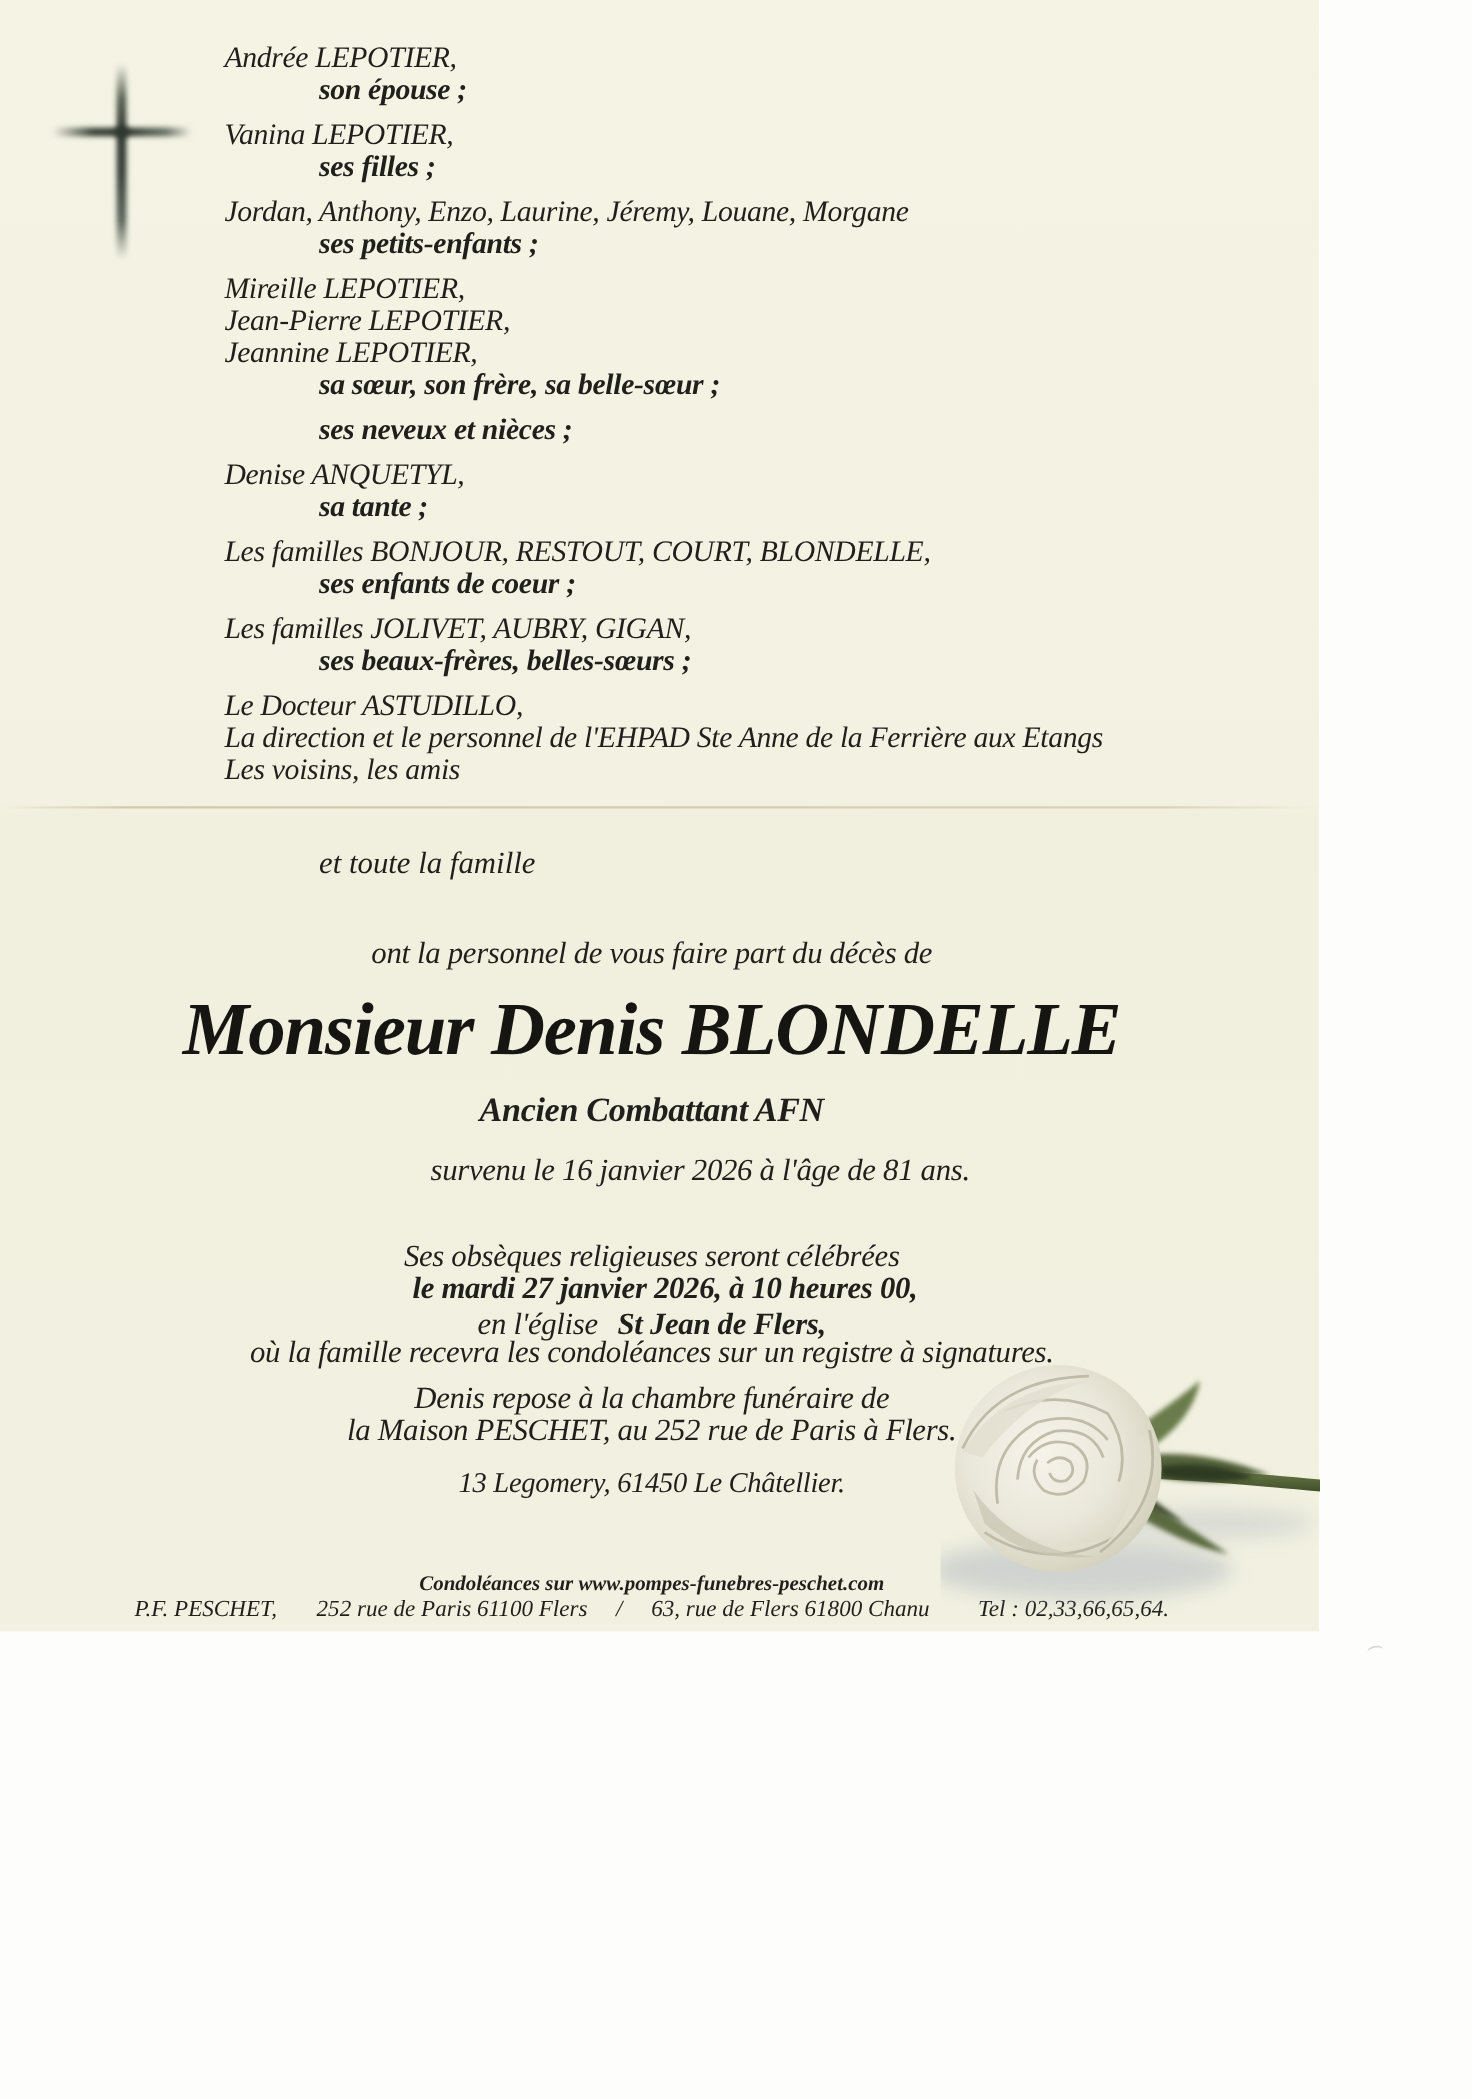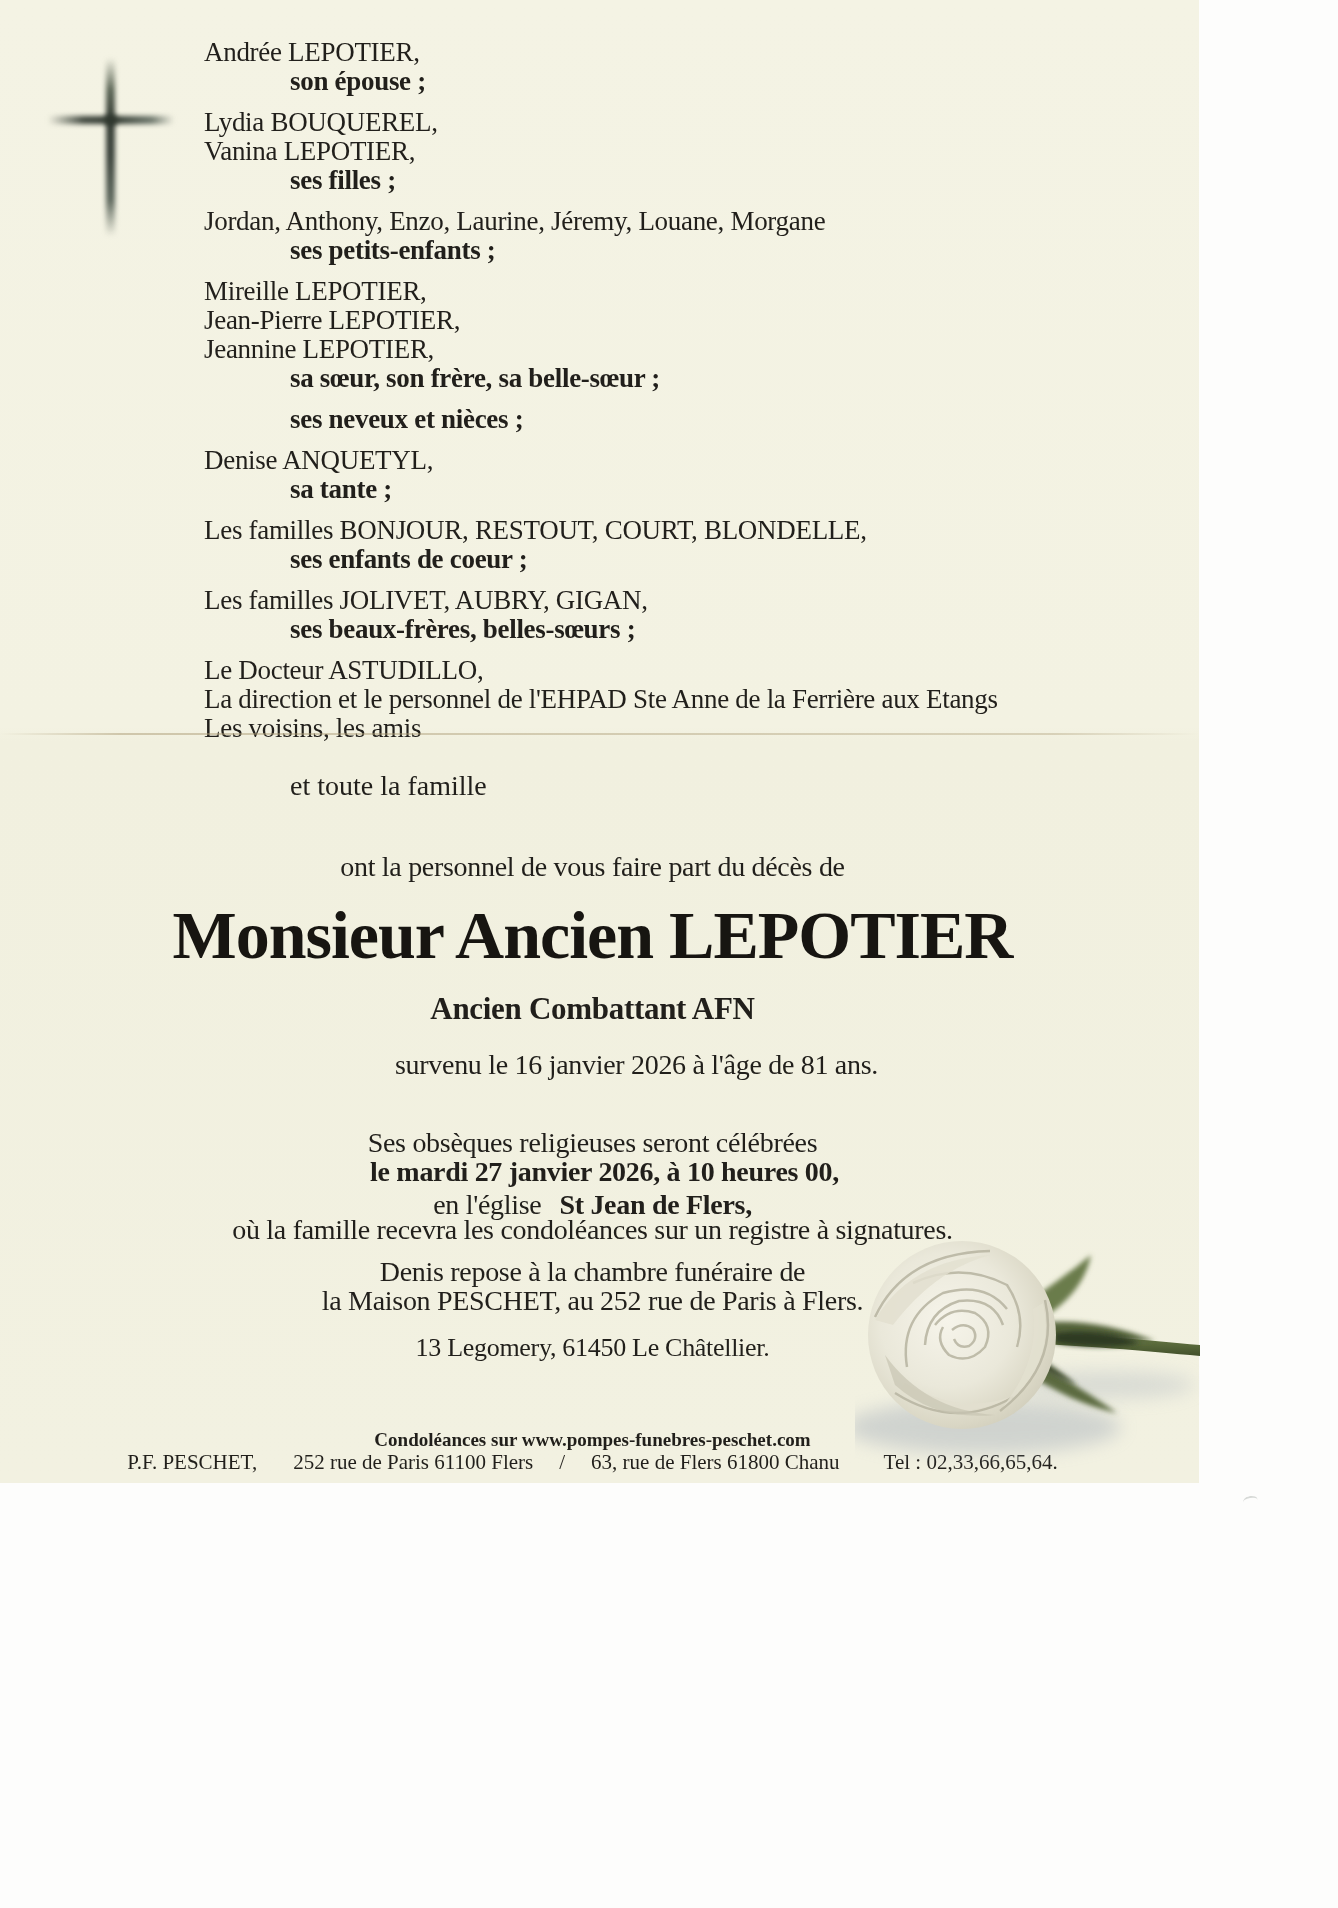--- a/index.html
+++ b/index.html
@@ -6,21 +6,21 @@
   body{
     width:1338px;height:1908px;position:relative;
     background:#fdfdfc;
     font-family:"Liberation Serif", serif;
     overflow:hidden;
   }
   
   .card{
     position:absolute;left:0;top:0;width:1199px;height:1483px;
     background:linear-gradient(to bottom,#f4f3e4 0%,#f3f2e2 49%,#f1f0df 50%,#f2f1e1 100%);
-    color:#211f1b;
+    font-style:italic;color:#211f1b;
   }
   .foldline{
     position:absolute;left:0;top:733px;width:1199px;height:2px;
     background:linear-gradient(to right,rgba(175,160,120,0) 0%,rgba(172,156,118,.5) 10%,rgba(172,156,118,.38) 88%,rgba(175,160,120,0) 100%);
   }
   
   .cross{position:absolute;left:46px;top:58px;width:130px;height:180px;}
   .cross .vbar{
     position:absolute;left:60px;top:0;width:9px;height:178px;
     background:linear-gradient(to bottom,rgba(90,100,88,0) 0%,#5a6454 18%,#343c33 34%,#39413a 55%,#5e685d 80%,rgba(90,100,88,0) 100%);
@@ -74,21 +74,20 @@
     <div class="hbar"></div>
     <div class="knot"></div>
   </div>
 
   <div class="list">
     <div class="grp">
       <div class="ln">Andrée LEPOTIER,</div>
       <div class="ln rel">son épouse ;</div>
     </div>
     <div class="grp">
-      <div class="ln">Lydia BOUQUEREL,</div>
       <div class="ln">Vanina LEPOTIER,</div>
       <div class="ln rel">ses filles ;</div>
     </div>
     <div class="grp">
       <div class="ln">Jordan, Anthony, Enzo, Laurine, Jéremy, Louane, Morgane</div>
       <div class="ln rel">ses petits-enfants ;</div>
     </div>
     <div class="grp">
       <div class="ln">Mireille LEPOTIER,</div>
       <div class="ln">Jean-Pierre LEPOTIER,</div>
@@ -116,21 +115,21 @@
       <div class="ln">Les voisins, les amis</div>
     </div>
   </div>
 
   <div class="foldline"></div>
 
   <div class="closing">et toute la famille</div>
 
   <div class="centerline" style="top:852px;">ont la personnel de vous faire part du décès de</div>
 
-  <div class="centerline deceased" style="top:898px;">Monsieur Ancien LEPOTIER</div>
+  <div class="centerline deceased" style="top:898px;">Monsieur Denis BLONDELLE</div>
 
   <div class="centerline subtitle" style="top:994px;">Ancien Combattant AFN</div>
 
   <div class="centerline" style="top:1050px;padding-left:44px;">survenu le 16 janvier 2026 à l'âge de 81 ans.</div>
 
   <div class="centerline" style="top:1128px;">Ses obsèques religieuses seront célébrées</div>
   <div class="centerline boldline" style="top:1157px;padding-left:12px;">le mardi 27 janvier 2026, à 10 heures 00,</div>
   <div class="centerline" style="top:1190px;"><span>en l'église</span><span class="church">St Jean de Flers,</span></div>
   <div class="centerline" style="top:1215px;">où la famille recevra les condoléances sur un registre à signatures.</div>
 

